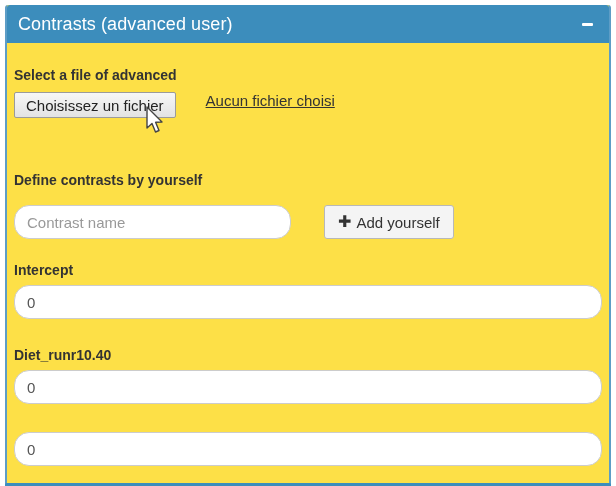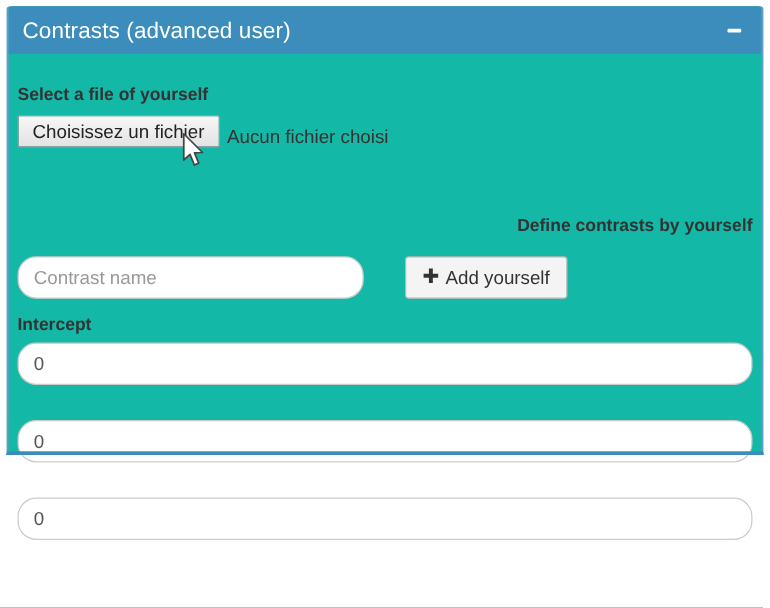--- a/index.html
+++ b/index.html
@@ -6,22 +6,22 @@
   html, body { width: 616px; height: 486px; }
   body {
     background: #ffffff;
     font-family: "Liberation Sans", "DejaVu Sans", sans-serif;
     position: relative;
     overflow: hidden;
   }
   .box {
     position: absolute;
     left: 5px; top: 5px;
-    width: 606px; height: 359px;
-    background: #14b8a6;
+    width: 606px; height: 481px;
+    background: #fde047;
     border-left: 2px solid #5d9dc6;
     border-right: 2px solid #5d9dc6;
     border-top-left-radius: 3px;
     border-top-right-radius: 3px;
   }
   .box-header {
     height: 38px;
     background: #3c8dbc;
     color: #ffffff;
     display: flex;
@@ -56,41 +56,43 @@
     font-size: 14px;
     font-weight: 700;
     color: #333333;
     line-height: 17px;
   }
   .label-file { margin-top: 16px; margin-bottom: 5px; }
 
   .file-row {
     margin-top: 8px;
     display: flex;
-    align-items: flex-end;
+    align-items: flex-start;
+    gap: 24px;
   }
   .file-btn {
     font-family: "Liberation Sans", "DejaVu Sans", sans-serif;
     font-size: 15px;
     color: #222222;
     background: linear-gradient(#f7f7f7, #e3e3e3);
     border: 1px solid #9b9b9b;
     border-radius: 2px;
     padding: 3px 11px;
     height: 26px;
     cursor: pointer;
     white-space: nowrap;
   }
   .file-status {
     font-size: 15px;
     color: #333333;
     margin-left: 6px;
-  }
-
-  .label-define { margin-top: 54px; margin-bottom: 16px; text-align: right; }
+    text-decoration: underline;
+  }
+
+  .label-define { margin-top: 54px; margin-bottom: 16px; }
 
   .contrast-row {
     margin-top: 9px;
     display: flex;
     align-items: flex-start;
   }
   .form-control {
     font-family: "Liberation Sans", "DejaVu Sans", sans-serif;
     height: 34px;
     border: 1px solid #cccccc;
@@ -117,21 +119,21 @@
     display: inline-flex;
     align-items: center;
   }
   .plus-glyph {
     font-weight: 700;
     font-size: 16px;
     margin-right: 5px;
     line-height: 1;
   }
 
-  .form-group { margin-top: 12px; }
+  .form-group { margin-top: 23px; }
   .form-group + .form-group { margin-top: 28px; }
   .form-group .control-label { margin-bottom: 6px; }
   .full-width { width: 100%; display: block; }
 
   .next-panel-edge {
     position: absolute;
     left: -2px; right: -2px; bottom: 0;
     height: 3px;
     background: #3c8dbc;
     border-radius: 2px 2px 0 0;
@@ -150,21 +152,21 @@
 <div class="box">
   <header class="box-header">
     <h3 class="box-title">Contrasts (advanced user)</h3>
     <button class="collapse-btn">
       <span class="minus-bar"></span>
     </button>
   </header>
 
   <div class="box-body">
 
-    <label class="control-label label-file">Select a file of yourself</label>
+    <label class="control-label label-file">Select a file of advanced</label>
 
     <div class="file-row">
       <button class="file-btn">Choisissez un fichier</button>
       <span class="file-status">Aucun fichier choisi</span>
     </div>
 
     <label class="control-label label-define">Define contrasts by yourself</label>
 
     <div class="contrast-row">
       <input class="form-control contrast-name-input" type="text" placeholder="Contrast name" style="">
@@ -173,20 +175,21 @@
         <span>Add yourself</span>
       </button>
     </div>
 
     <div class="form-group">
       <label class="control-label">Intercept</label>
       <input class="form-control full-width" type="text" value="0" style="">
     </div>
 
     <div class="form-group">
+      <label class="control-label">Diet_runr10.40</label>
       <input class="form-control full-width" type="text" value="0" style="">
     </div>
 
     <div class="form-group">
       <input class="form-control full-width" type="text" value="0" style="">
     </div>
 
   </div>
 
   <div class="next-panel-edge"></div>

